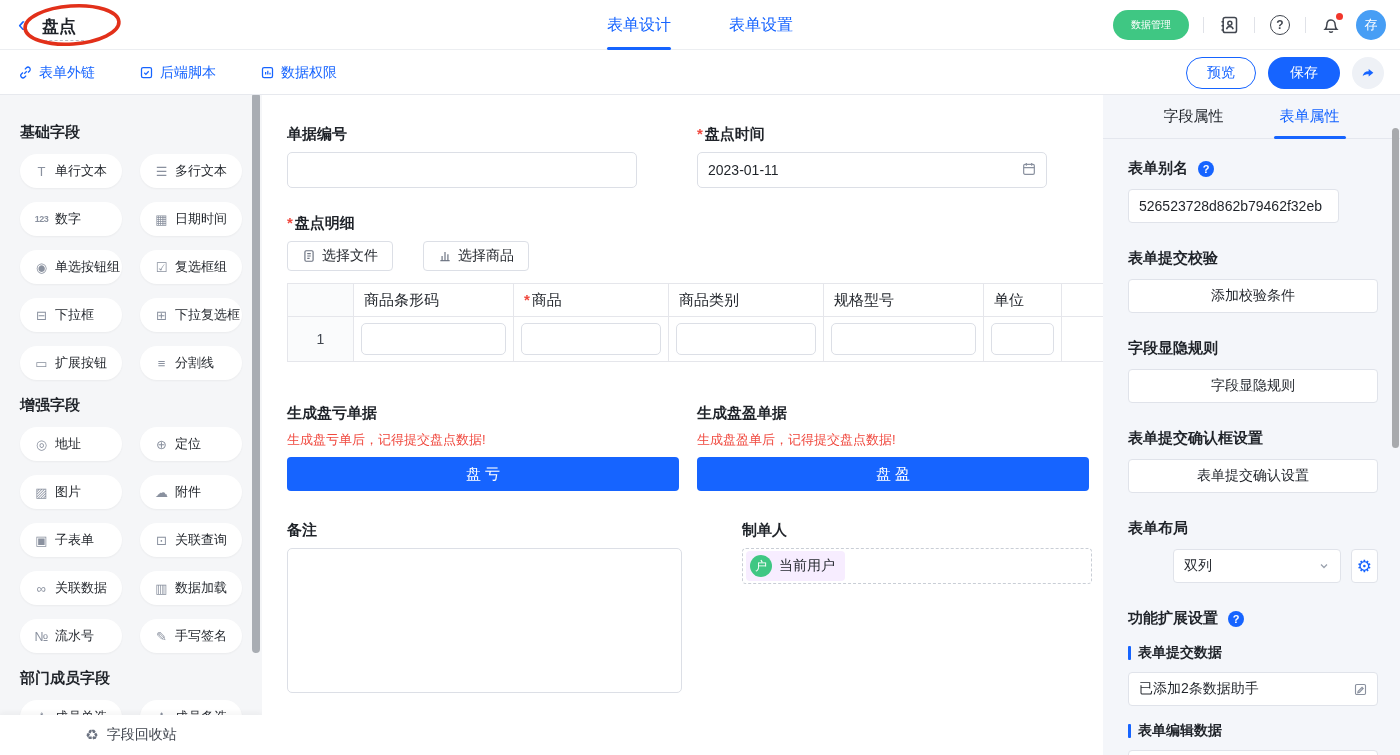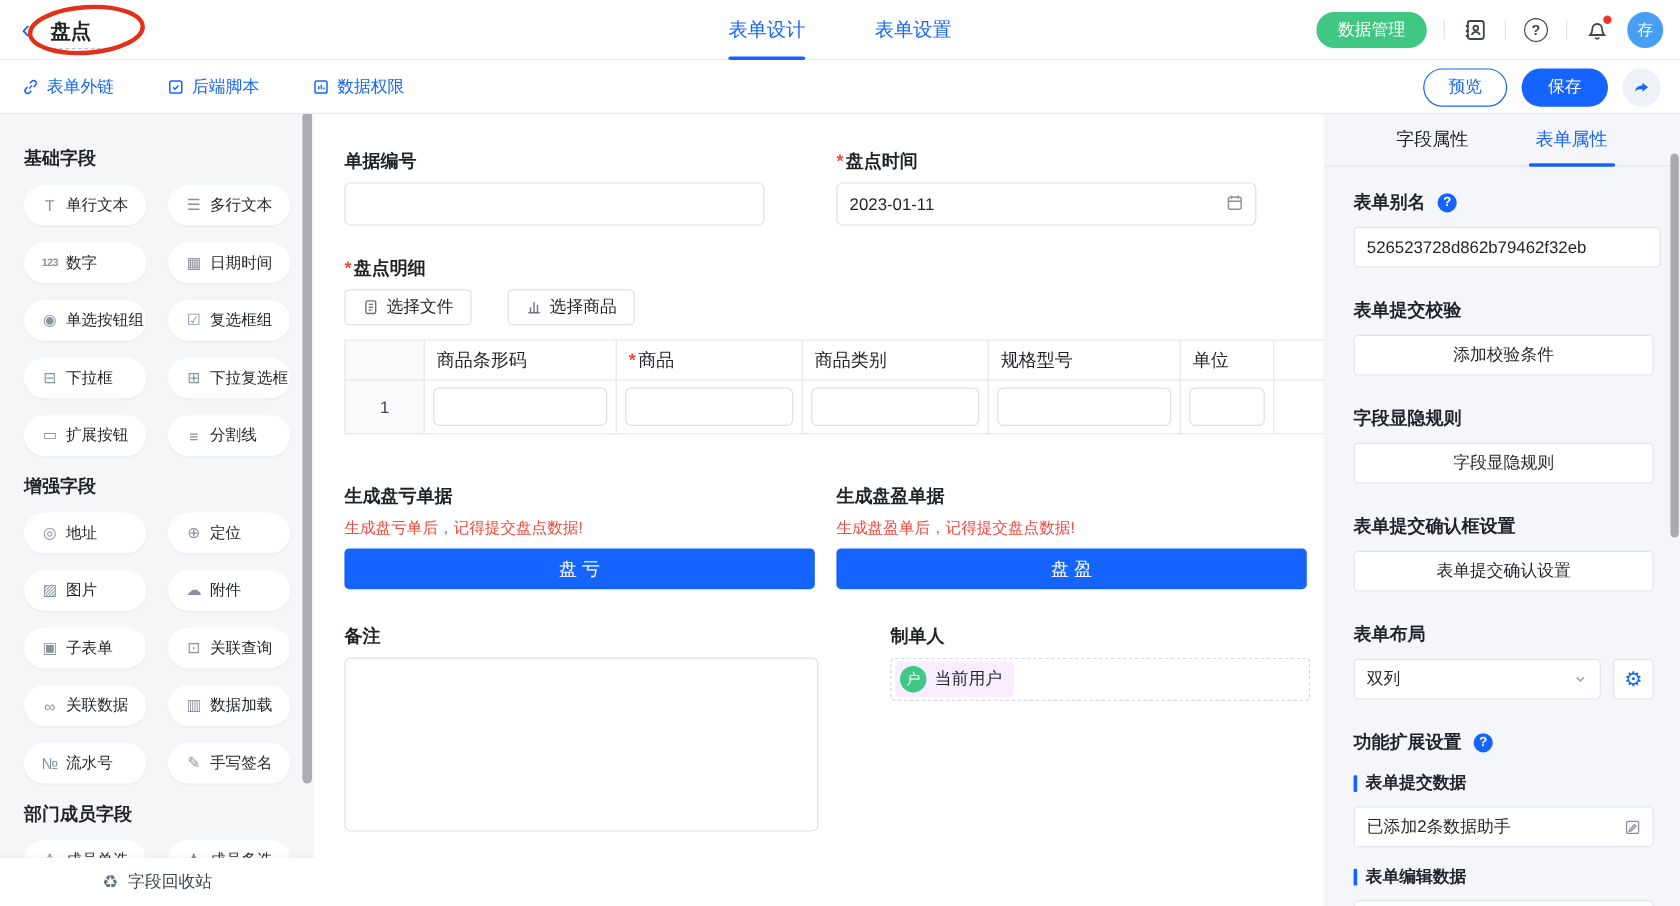--- a/index.html
+++ b/index.html
@@ -9,21 +9,21 @@
   .header { position:absolute; top:0; left:0; width:1400px; height:50px; background:#fff; border-bottom:1px solid #eceef1; z-index:5; }
   .back { position:absolute; left:18px; top:15px; color:#1664ff; font-size:22px; line-height:20px; cursor:pointer; }
   .title { position:absolute; left:42px; top:15px; font-size:17px; font-weight:bold; color:#1f2329; }
   .title-underline { position:absolute; left:44px; top:40px; width:40px; border-bottom:1px dashed #b9bec8; }
   .annotation { position:absolute; left:20px; top:1px; width:104px; height:48px; pointer-events:none; z-index:9; }
   .header-tabs { position:absolute; left:0; right:0; top:0; height:50px; display:flex; justify-content:center; gap:58px; }
   .htab { position:relative; height:50px; display:flex; align-items:center; font-size:16px; color:#1664ff; cursor:pointer; }
   .htab .underline { position:absolute; left:50%; transform:translateX(-50%); bottom:0; width:64px; height:3px; background:#1664ff; border-radius:2px; display:none; }
   .htab.active .underline { display:block; }
   .header-right { position:absolute; right:14px; top:0; height:50px; display:flex; align-items:center; gap:14px; }
-  .pill-green { background:#3fc783; color:#fff; font-size:14px; border:none; border-radius:16px; height:30px; padding:0 18px; cursor:pointer; }
+  .pill-green { background:#3fc783; color:#fff; font-size:10px; border:none; border-radius:16px; height:30px; padding:0 18px; cursor:pointer; }
   .hdivider { width:1px; height:16px; background:#e0e2e8; }
   .hicon { width:22px; height:22px; display:flex; align-items:center; justify-content:center; cursor:pointer; color:#41464f; position:relative; }
   .help-outline { width:20px; height:20px; border:1.6px solid #41464f; border-radius:50%; font-size:12px; font-weight:bold; display:flex; align-items:center; justify-content:center; color:#41464f; }
   .red-dot { position:absolute; top:-1px; right:-1px; width:7px; height:7px; background:#f2362b; border-radius:50%; }
   .avatar { width:30px; height:30px; border-radius:50%; background:#479ef5; color:#fff; font-size:13px; display:flex; align-items:center; justify-content:center; cursor:pointer; }
 
   
   .toolbar { position:absolute; top:50px; left:0; width:1400px; height:45px; background:#fff; border-bottom:1px solid #e7e9ee; z-index:4; }
   .tb-links { position:absolute; left:18px; top:0; height:45px; display:flex; align-items:center; gap:44px; }
   .tb-link { display:flex; align-items:center; gap:6px; color:#1664ff; font-size:14px; cursor:pointer; }
@@ -78,22 +78,22 @@
   .ptabs { display:flex; justify-content:center; gap:56px; padding-top:12px; border-bottom:1px solid #e4e7ee; }
   .ptab { position:relative; font-size:15px; color:#1f2329; padding-bottom:12px; cursor:pointer; }
   .ptab.active { color:#1664ff; }
   .ptab .punderline { position:absolute; left:50%; transform:translateX(-50%); bottom:-1px; width:72px; height:3px; background:#1664ff; border-radius:2px; display:none; }
   .ptab.active .punderline, .ptab.active .pu { display:block; }
   .pbody { padding:20px 22px 0 25px; }
   .pgroup { margin-bottom:26px; }
   .pglabel { font-size:15px; font-weight:bold; color:#1f2329; margin-bottom:11px; display:flex; align-items:center; gap:10px; }
   .help-solid { width:16px; height:16px; border-radius:50%; background:#1664ff; color:#fff; font-size:11px; font-weight:bold; display:flex; align-items:center; justify-content:center; cursor:pointer; }
   .pbtn { width:250px; height:34px; background:#fff; border:1px solid #e0e3ea; border-radius:4px; font-size:14px; color:#1f2329; cursor:pointer; font-family:inherit; }
-  .pinp { width:256px; height:34px; background:#fff; border:1px solid #e0e3ea; border-radius:4px; font-size:14px; color:#1f2329; padding:0 10px; outline:none; font-family:inherit; }
-  .layout-row { display:flex; gap:10px; align-items:center; }
+  .pinp { width:211px; height:34px; background:#fff; border:1px solid #e0e3ea; border-radius:4px; font-size:14px; color:#1f2329; padding:0 10px; outline:none; font-family:inherit; }
+  .layout-row { display:flex; gap:10px; align-items:center;margin-left:45px; }
   .pselect { width:208px; height:34px; background:#fff; border:1px solid #e0e3ea; border-radius:4px; display:flex; align-items:center; justify-content:space-between; padding:0 10px; font-size:14px; cursor:pointer; }
   .pselect .chev { color:#9aa1ad; }
   .gear-btn { width:34px; height:34px; background:#fff; border:1px solid #e0e3ea; border-radius:4px; display:flex; align-items:center; justify-content:center; color:#1664ff; font-size:17px; cursor:pointer; }
   .sub-label { display:flex; align-items:center; gap:7px; font-size:14px; font-weight:bold; color:#1f2329; margin:16px 0 10px 0; }
   .sub-label .bar { width:3px; height:14px; background:#1664ff; border-radius:1px; }
   .assist-box { width:250px; height:34px; background:#fff; border:1px solid #e0e3ea; border-radius:4px; display:flex; align-items:center; justify-content:space-between; padding:0 9px 0 10px; font-size:14px; color:#1f2329; cursor:pointer; }
   .assist-box svg { color:#8a919f; }
   .panel-scroll { position:absolute; right:1px; top:33px; width:7px; height:320px; background:#a8aaad; border-radius:4px; }
 </style>
 </head>

